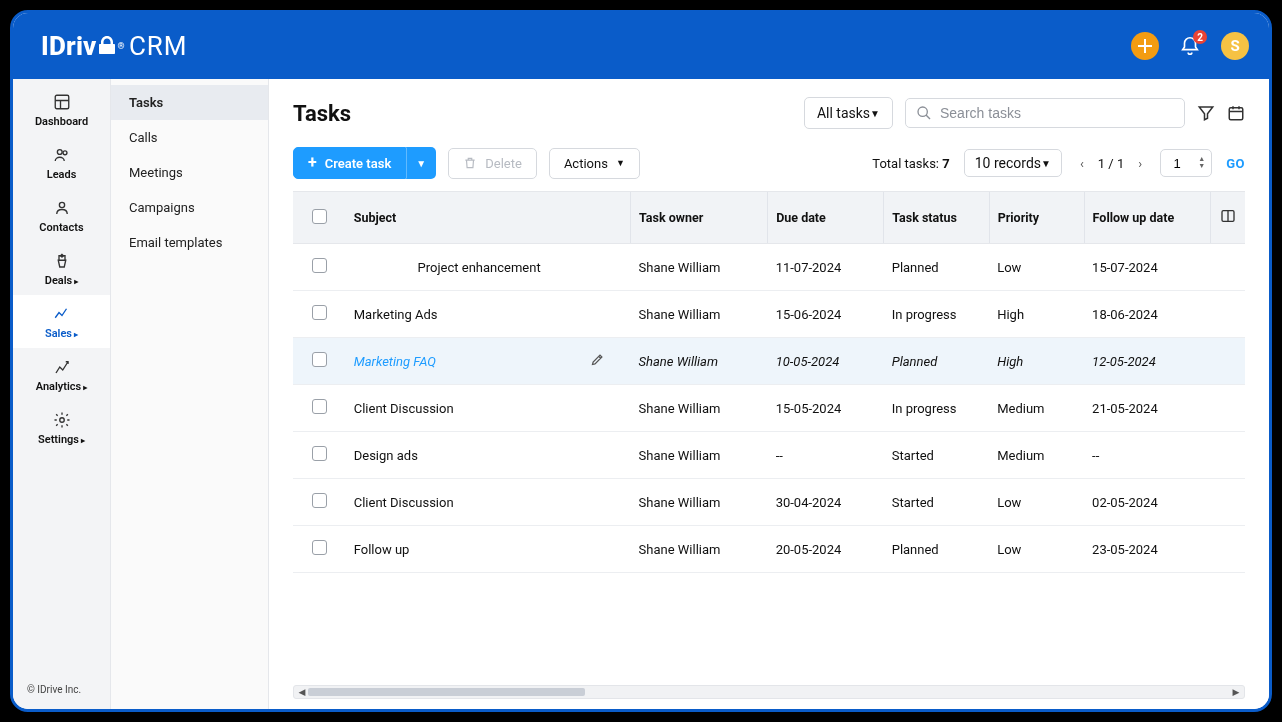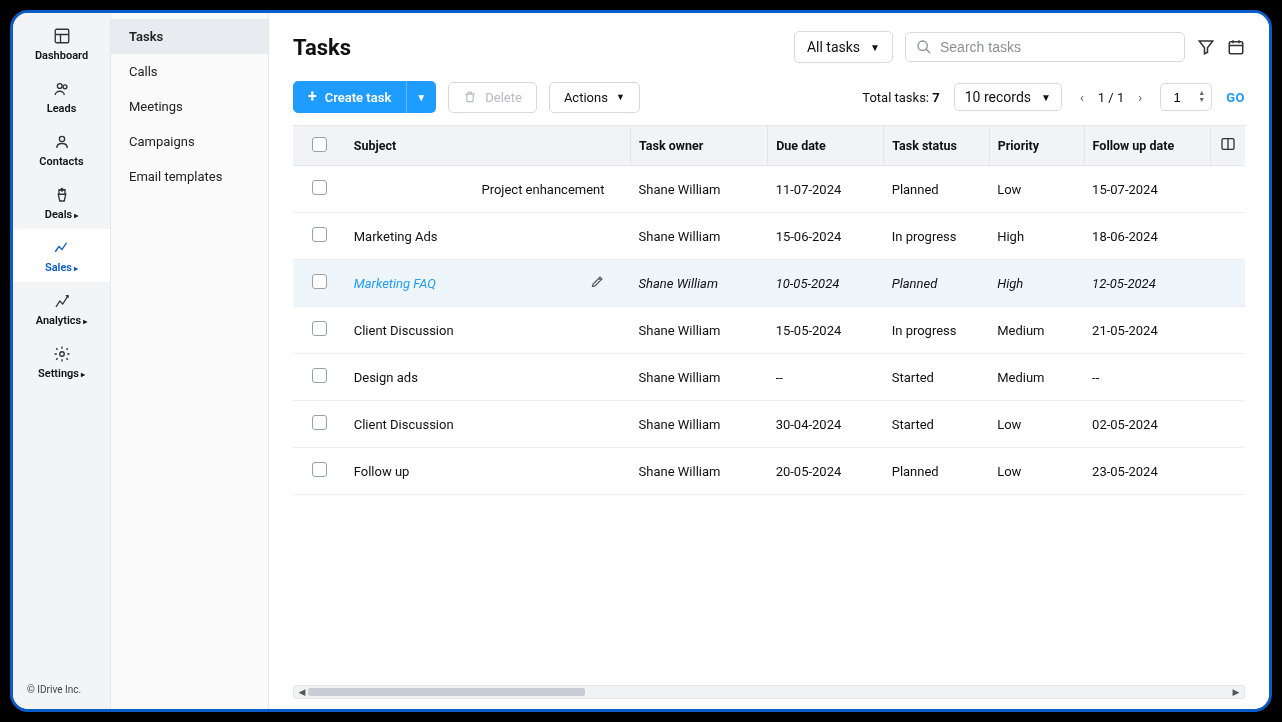--- a/index.html
+++ b/index.html
@@ -94,21 +94,21 @@
   .main { flex:1; display:flex; flex-direction:column; background:#fff; overflow:hidden; }
 
   .titlebar {
     display:flex; align-items:center; justify-content:space-between;
     padding: 18px 24px 14px 24px;
   }
   .page-title { font-size:22px; font-weight:700; color:#111; }
   .titlebar-right { display:flex; align-items:center; gap:12px; }
   .select-box {
     border:1px solid #d6d9de; border-radius:5px; padding: 7px 12px;
-    font-size:14px; color:#111; display:flex; align-items:center; gap:10px;
+    font-size:14px; color:#111; display:flex; align-items:center; 
     cursor:pointer; background:#fff;
   }
   .select-box .caret-d { font-size:10px; }
   .search-box {
     border:1px solid #d6d9de; border-radius:5px; display:flex; align-items:center;
     gap:8px; padding:6px 10px; width:280px; background:#fff;
   }
   .search-box input {
     border:none; outline:none; font-size:14px; color:#333; flex:1;
   }
@@ -139,21 +139,21 @@
     display:flex; align-items:center; justify-content:space-between; padding:0 6px;
   }
   .page-input input { border:none; width:20px; outline:none; font-size:13px; text-align:center;}
   .page-input .spinner { display:flex; flex-direction:column; font-size:7px; color:#666; line-height:7px; cursor:pointer;}
   .go-link { color:#1e9cff; font-weight:700; font-size:13px; cursor:pointer; letter-spacing:0.5px; }
 
   .table-wrap { flex:1; overflow:hidden; padding: 0 24px 10px 24px; display:flex; flex-direction:column; }
   table { width:100%; border-collapse:collapse; font-size:13px; color:#111; }
   thead th {
     text-align:left; font-weight:700; font-size:12.5px; background:#f1f3f6;
-    padding: 10px 8px; border-bottom:1px solid #e5e7eb; border-top:1px solid #e5e7eb;
+    padding: 16px 8px; border-bottom:1px solid #e5e7eb; border-top:1px solid #e5e7eb;
   }
   thead th.sep { border-left:1px solid #e1e4ea; }
   tbody td { padding: 14px 8px; border-bottom:1px solid #eceef1; }
   tbody tr.hovered { background:#eef5fb;font-style:italic; }
   tbody tr.hovered .subject { color:#1e9cff; }
   .row-edit { color:#555; cursor:pointer; }
   .checkbox {
     width:15px; height:15px; border:1.6px solid #9aa0a8; border-radius:3px;
     display:inline-block; cursor:pointer; background:#fff;
   }
@@ -172,20 +172,44 @@
   }
   .hscroll .arrow-s { width:12px; font-size:9px; color:#555; text-align:center; cursor:pointer; }
   .hscroll .track { flex:1; height:10px; position:relative; }
   .hscroll .thumb { position:absolute; left:0; top:1px; height:8px; width:30%; background:#c9ced6; border-radius:2px; cursor:pointer; }
 </style>
 </head>
 <body>
 
 <div class="app-frame">
 
+  <div class="header">
+    <div class="logo">
+      <span class="idrive">IDriv</span>
+        <span class="lock"><svg width="20" height="24" viewBox="0 0 20 24">
+            <path fill="#fff" d="M10 2c3.3 0 6 2.7 6 6v2h1c.6 0 1 .4 1 1v8c0 .6-.4 1-1 1H3c-.6 0-1-.4-1-1v-8c0-.6.4-1 1-1h1V8c0-3.3 2.7-6 6-6zm0 2.5c-1.9 0-3.5 1.6-3.5 3.5v2h7V8c0-1.9-1.6-3.5-3.5-3.5z"></path>
+          </svg></span>
+        <span class="reg">®</span>
+        <span class="crm">CRM</span>
+    </div>
+    <div class="header-right">
+      <div class="add-btn">
+        <svg width="16" height="16" viewBox="0 0 16 16">
+            <path fill="#fff" d="M7 1h2v6h6v2H9v6H7V9H1V7h6z"></path>
+          </svg>
+      </div>
+      <div class="bell">
+        <svg width="22" height="22" viewBox="0 0 24 24">
+            <path fill="none" stroke="#fff" stroke-width="1.8" d="M12 3a6 6 0 0 0-6 6v4l-2 3h16l-2-3V9a6 6 0 0 0-6-6zM10 19a2 2 0 0 0 4 0"></path>
+          </svg>
+        <span class="badge">2</span>
+      </div>
+      <div class="avatar">S</div>
+    </div>
+  </div>
 
   <div class="body">
 
     <div class="nav">
       <div class="nav-items" id="nav-items">
           <div class="nav-item">
             <div class="icon">
               <svg width="18" height="18" viewBox="0 0 24 24">
                 <rect x="3" y="3" width="18" height="18" rx="2" fill="none" stroke="#333" stroke-width="1.8"></rect>
                 <line x1="3" y1="10" x2="21" y2="10" stroke="#333" stroke-width="1.8"></line>
@@ -357,21 +381,21 @@
                     <rect x="3" y="4" width="18" height="16" rx="2" fill="none" stroke="#333" stroke-width="2"></rect>
                     <line x1="12" y1="4" x2="12" y2="20" stroke="#333" stroke-width="2"></line>
                   </svg>
               </th>
             </tr>
           </thead>
           <tbody id="tbody">
               <tr>
                 <td class="col-check"><span class="checkbox"></span></td>
                 <td class="col-subject">
-                  <div style="display:flex;justify-content:flex-end;align-items:center;padding-right:18px;">
+                  <div style="display:flex;justify-content:center;align-items:center;padding-right:18px;">
                     <span class="subject">Project enhancement</span>
                   </div>
                 </td>
                 <td>Shane William</td>
                 <td>11-07-2024</td>
                 <td>Planned</td>
                 <td>Low</td>
                 <td>15-07-2024</td>
                 <td></td>
               </tr>

